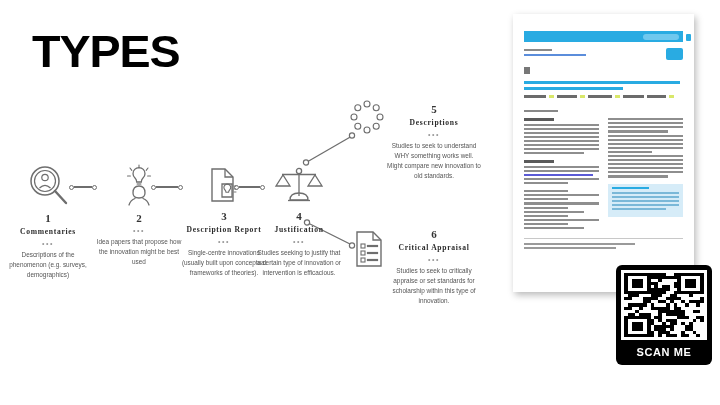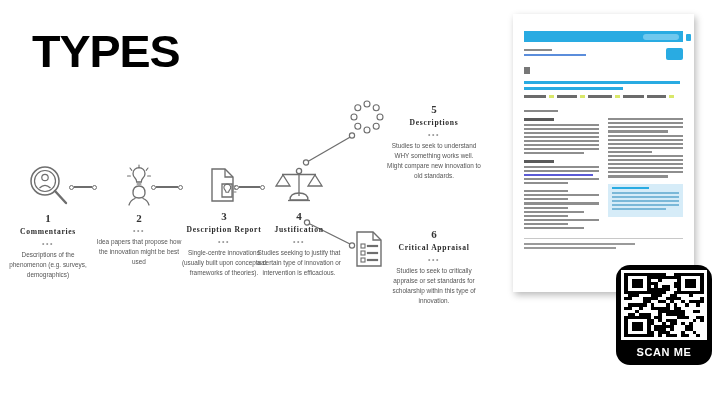--- a/index.html
+++ b/index.html
@@ -112,21 +112,21 @@
   #doc .bluebox .tx { background: #7ab8d8; }
   #doc .footer { margin: 7px 11px 0 11px; border-top: 0.8px solid #c8c8c8; padding-top: 4px; }
   #doc .footer .tx { background: #9a9a9a; }
   #doc .sidetab { position: absolute; right: 3px; top: 20px; width: 5px; height: 7px;
                   background: #29ABE2; border-radius: 1px; }
 
   
   #qr {
     position: absolute; left: 616px; top: 265px;
     width: 96px; height: 100px; background: #000;
-    border-radius: 14px; padding: 5px 5px 0 5px;
+    border-radius: 6px; padding: 5px 5px 0 5px;
   }
   #qr .qimg { width: 86px; height: 70px; background: #fff; padding: 3px; }
   #qr .qgrid { width: 100%; height: 100%; display: grid;
                grid-template-columns: repeat(21, 1fr);
                grid-template-rows: repeat(21, 1fr); }
   #qr .qgrid i { background: #fff; }
   #qr .qgrid i.b { background: #000; }
   #qr .scan {
     color: #fff; text-align: center; font-weight: bold;
     font-size: 11px; letter-spacing: 0.6px; line-height: 24px;

